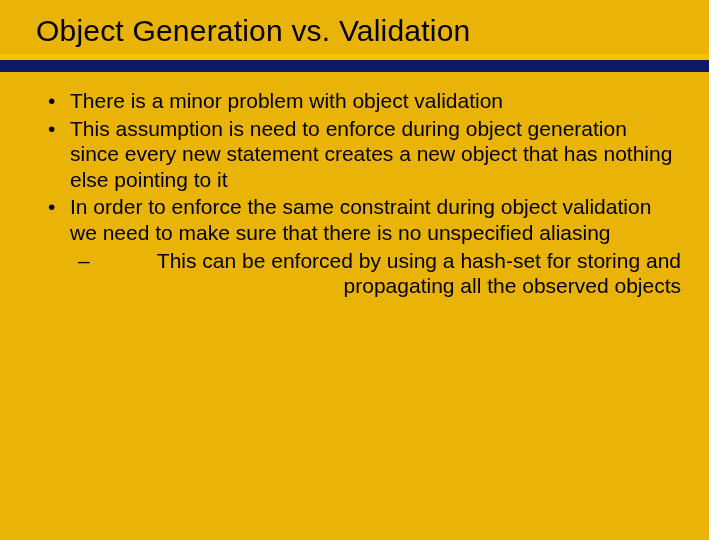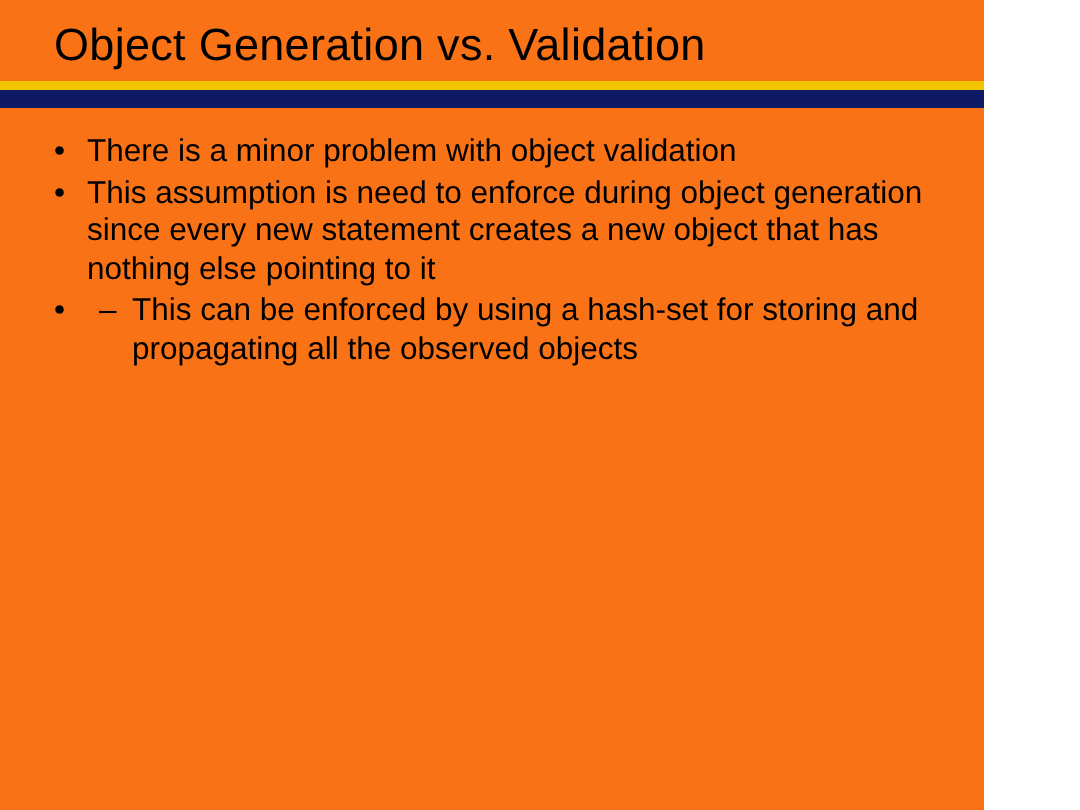--- a/index.html
+++ b/index.html
@@ -7,24 +7,24 @@
     padding: 0;
     width: 720px;
     height: 540px;
     background: #ffffff;
     font-family: Arial, Helvetica, sans-serif;
     color: #000;
     overflow: hidden;
   }
   .slide {
     position: relative;
-    width: 656px;
+    width: 709px;
     height: 540px;
     box-sizing: border-box;
-    background: #f97316;
+    background: #eab308;
   }
   .title-wrap {
     padding: 14px 0 0 36px;
   }
   .title {
     font-size: 30px;
     font-weight: 400;
     color: #000;
     letter-spacing: 0.2px;
   }
@@ -34,20 +34,21 @@
     margin-top: 6px;
     width: 100%;
   }
   .rule-navy {
     height: 12px;
     background: #0e1a66;
     width: 100%;
   }
   .body {
     padding: 16px 28px 0 28px;
+    margin-left: 12px;
   }
   ul.top {
     list-style: none;
     margin: 0;
     padding: 0;
   }
   ul.top > li {
     position: relative;
     padding-left: 30px;
     font-size: 21px;
@@ -59,20 +60,21 @@
     position: absolute;
     left: 8px;
     top: 0;
     font-size: 21px;
     line-height: 1.22;
   }
   ul.sub {
     list-style: none;
     margin: 2px 0 0 0;
     padding: 0;
+    text-align: right;
   }
   ul.sub > li {
     position: relative;
     padding-left: 30px;
     font-size: 21px;
     line-height: 1.22;
   }
   ul.sub > li::before {
     content: "–";
     position: absolute;
@@ -95,20 +97,21 @@
 
   <div class="body">
     <ul class="top">
       <li>
         <span>There is a minor problem with object validation</span>
       </li>
       <li>
         <span>This assumption is need to enforce during object generation since every new statement creates a new object that has nothing else pointing to it</span>
       </li>
       <li>
+        <span>In order to enforce the same constraint during object validation we need to make sure that there is no unspecified aliasing</span>
         <ul class="sub">
           <li>
             <span>This can be enforced by using a hash-set for storing and propagating all the observed objects</span>
           </li>
         </ul>
       </li>
     </ul>
   </div>
 
 </div>

